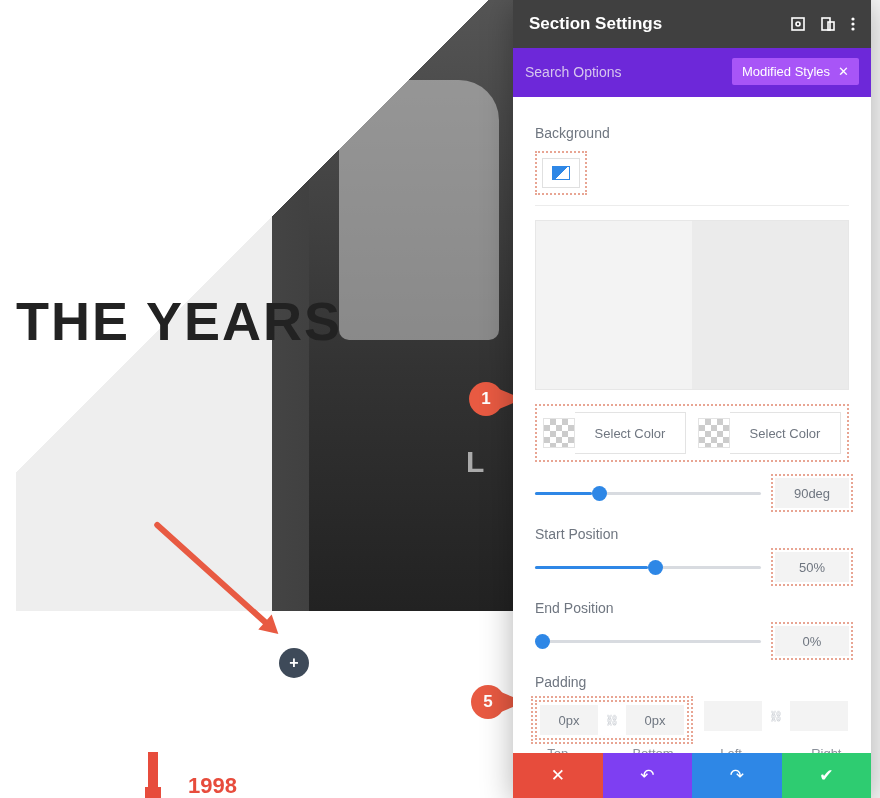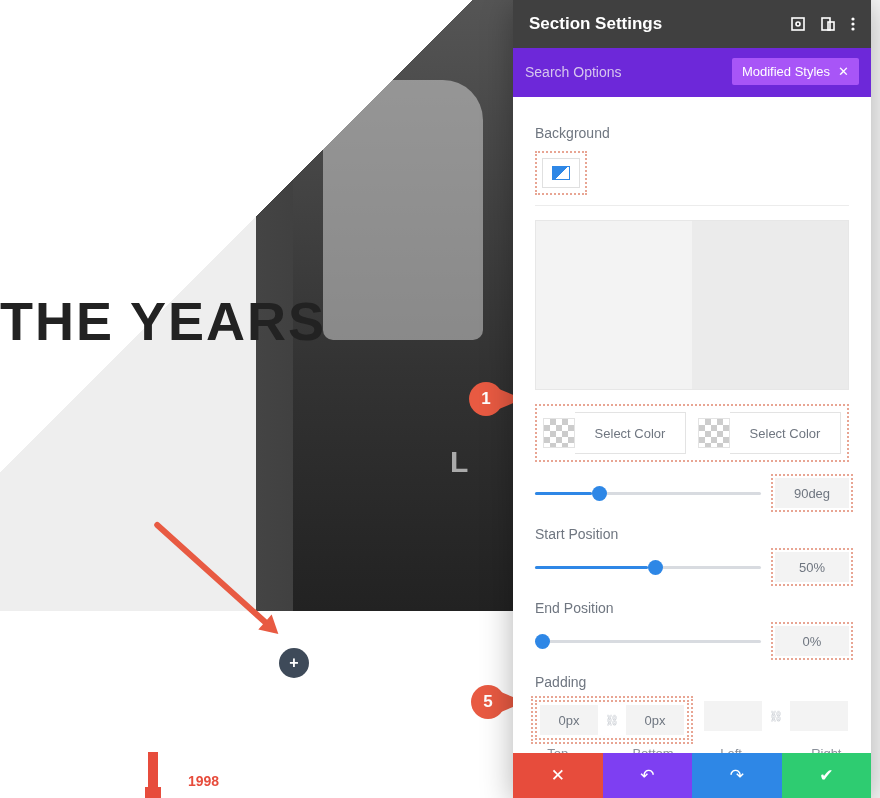--- a/index.html
+++ b/index.html
@@ -1,21 +1,21 @@
 <!DOCTYPE html>
 <html><head>
   <meta charset="utf-8">
   <style>
     * { margin: 0; padding: 0; box-sizing: border-box; font-family: -apple-system, BlinkMacSystemFont, "Segoe UI", Arial, sans-serif; }
     body { width: 880px; height: 798px; position: relative; overflow: hidden; background: #f7f7f7; }
     
     
     .canvas { position: absolute; left: 0; top: 0; width: 513px; height: 798px; background: #fff; }
     .hero-bg {
-      position: absolute; left: 0; top: 0; width: 513px; height: 611px;
+      position: absolute; left: 16px; top: 0; width: 513px; height: 611px;
       background: linear-gradient(90deg, #eee 0%, #eee 50%, #444 50%, #2d2d2d 100%);
       overflow: hidden;
     }
     .diag-cut {
       position: absolute; left: 0; top: 0; width: 513px; height: 611px;
       background: linear-gradient(135deg, #fff 0%, #fff 42%, transparent 42%, transparent 100%);
     }
     .photo-hint {
       position: absolute; right: 0; top: 0; width: 220px; height: 611px;
       background: linear-gradient(180deg, #555 0%, #333 60%, #222 100%);
@@ -34,21 +34,21 @@
       background: #3e4a59; color: #fff; display: flex; align-items: center; justify-content: center;
       font-size: 16px; font-weight: bold;
     }
     .timeline-marker {
       position: absolute; left: 148px; top: 752px; width: 10px; height: 40px; background: #e74c3c;
     }
     .timeline-marker::before {
       content: ""; position: absolute; left: -3px; top: 35px; width: 16px; height: 16px; background: #e74c3c;
     }
     .timeline-year {
-      position: absolute; left: 188px; top: 773px; color: #e74c3c; font-weight: 700; font-size: 14px;
+      position: absolute; left: 188px; top: 773px; color: #e74c3c; font-weight: 700; font-size: 22px;
     }
     .l-char { position: absolute; left: 450px; top: 445px; font-size: 30px; font-weight: 700; color: #aaa; }
     
     
     .anno-arrow1 {
       position: absolute; left: 155px; top: 520px; width: 160px; height: 6px;
       background: #e85a42; transform: rotate(42deg); transform-origin: left center; border-radius: 3px;
     }
     .anno-arrow1::after {
       content: ""; position: absolute; right: -6px; top: -7px; width: 0; height: 0;

